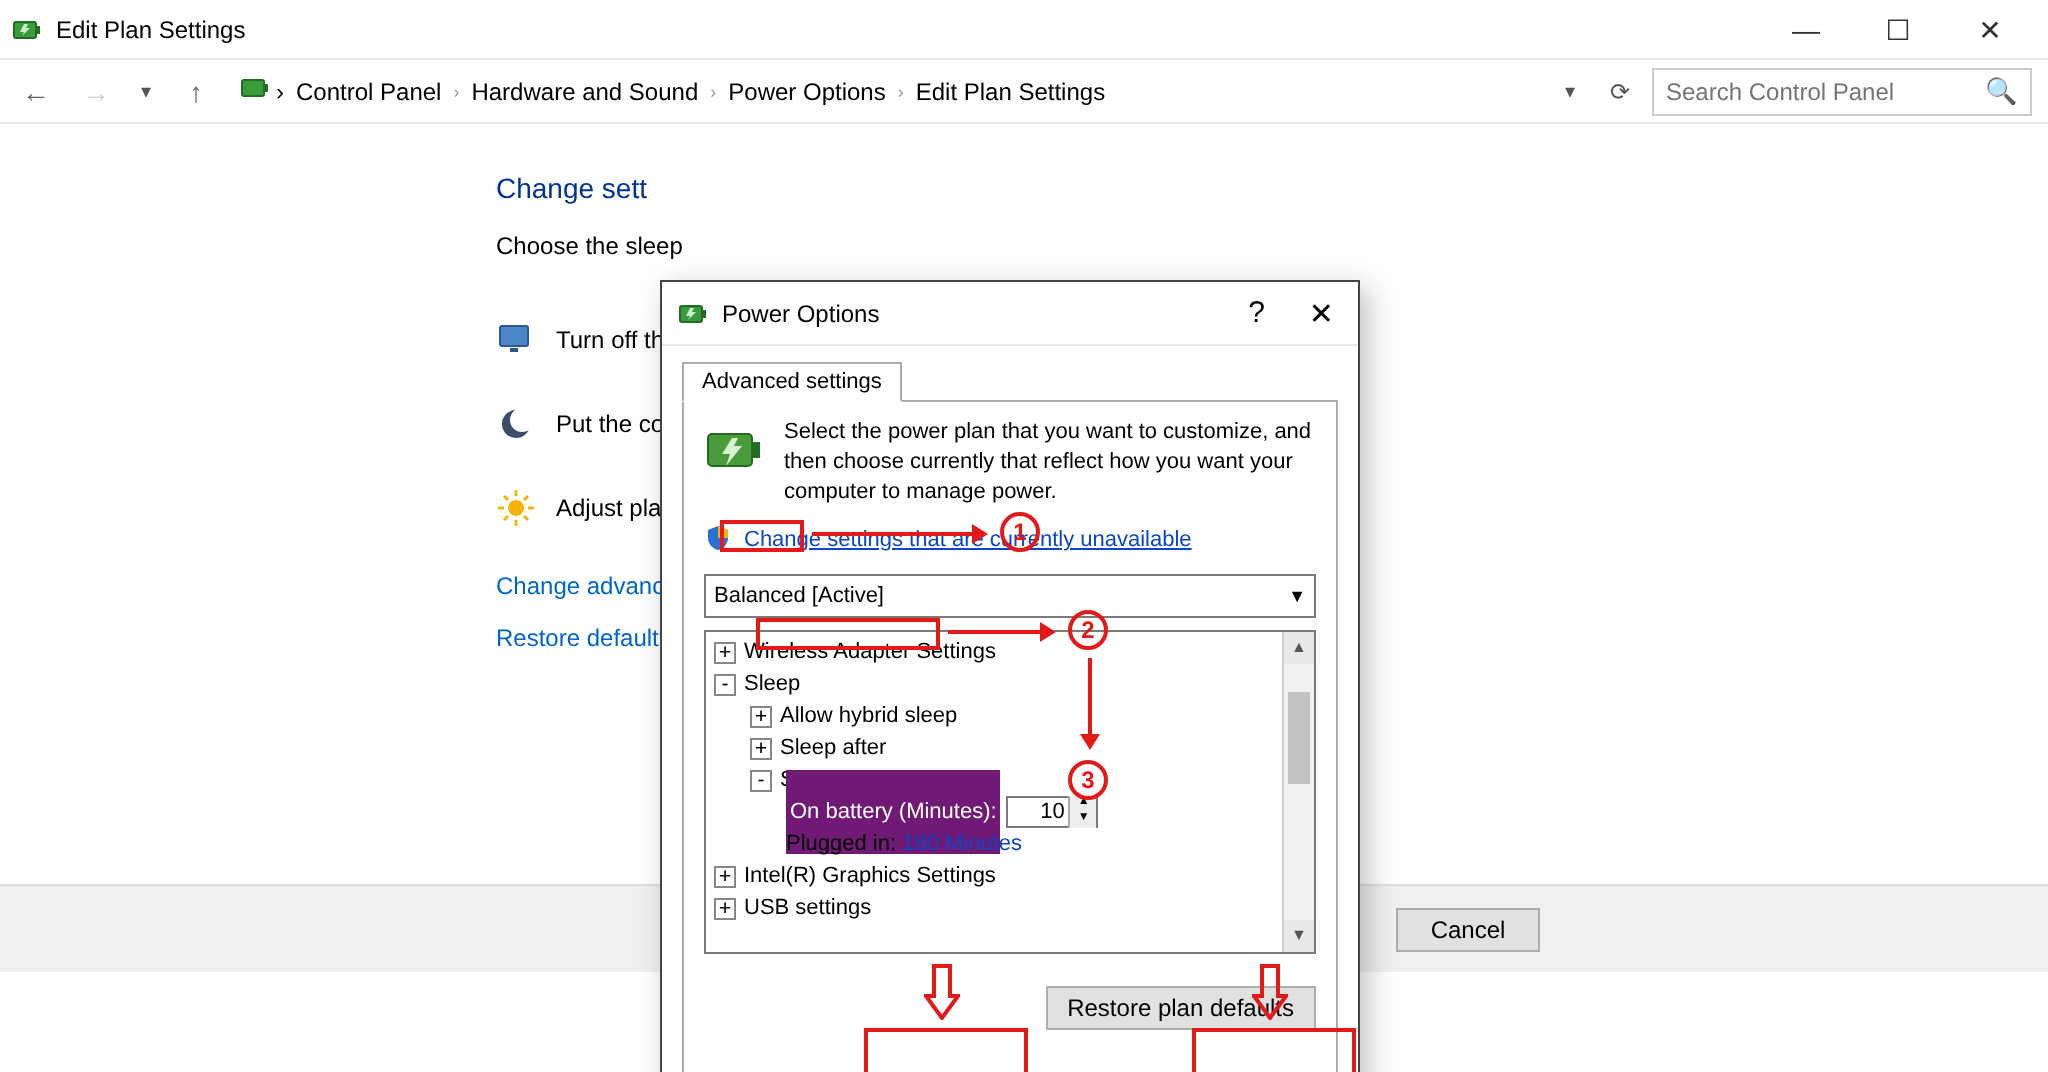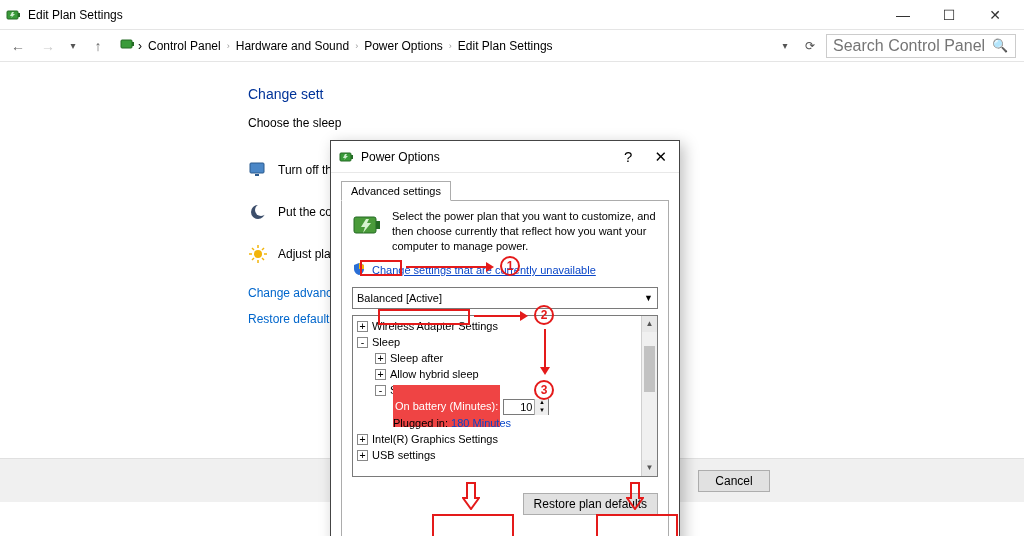--- a/index.html
+++ b/index.html
@@ -15,34 +15,34 @@
     .navbar { height: 32px; display: flex; align-items: center; border-bottom: 1px solid #e5e5e5; padding: 0 4px; gap: 2px; }
     .nav-btn { width: 28px; height: 24px; display: flex; align-items: center; justify-content: center; color: #666; font-size: 14px; }
     .nav-btn.dis { color: #ccc; }
     .breadcrumb { display: flex; align-items: center; gap: 6px; margin-left: 4px; flex: 1; }
     .breadcrumb .sep { color: #999; font-size: 9px; }
     .breadcrumb .bc { color: #000; }
     .nav-right { display: flex; align-items: center; gap: 4px; }
     .refresh { width: 24px; height: 24px; display:flex; align-items:center; justify-content:center; color:#555; }
     .chev { width: 18px; height:24px; display:flex; align-items:center; justify-content:center; color:#555; font-size:10px;}
     .search { width: 190px; height: 24px; border: 1px solid #ccc; padding: 0 6px; display:flex; align-items:center; color:#777; margin-right:4px;}
-    .search input { border:none; outline:none; width:100%; font-size:16px; color:#555; background:transparent;}
+    .search input { border:none; outline:none; width:100%; font-size:12px; color:#555; background:transparent;}
     .search .sicon { color:#777; font-size:13px;}
 
     .main-area { position:relative; height: calc(100% - 62px); }
 
     .bg-page { position:absolute; left:0; top:0; width:100%; height:100%; }
     .bg-inner { margin-left: 248px; padding-top: 24px; }
     .bg-title { color:#003399; font-size:14px; margin-bottom:14px; }
     .bg-sub { color:#000; margin-bottom:30px; }
     .row-link { display:flex; align-items:center; gap:10px; margin-bottom:22px; }
     .row-link .ri { width:20px; height:20px; border-radius:2px; display:inline-flex; align-items:center; justify-content:center; }
     .link-a { color:#0066cc; text-decoration:none; display:block; margin-bottom:12px; }
 
-    .btn-row { position:absolute; left:0; right:0; top: 396px; height: 44px; background:#f0f0f0; border-top:1px solid #e0e0e0; display:flex; align-items:center; justify-content:flex-end; padding-right:254px; gap:10px;}
+    .btn-row { position:absolute; left:0; right:0; top: 380px; height: 44px; background:#f0f0f0; border-top:1px solid #e0e0e0; display:flex; align-items:center; justify-content:flex-end; padding-right:254px; gap:10px;}
     .std-btn { min-width:72px; height:22px; border:1px solid #adadad; background:#e1e1e1; font-size:12px; display:flex; align-items:center; justify-content:center; padding:0 10px;}
 
     
     .dialog { position:absolute; left:330px; top:78px; width:350px; background:#fff; border:1px solid #444; box-shadow: 4px 4px 14px rgba(0,0,0,0.25); }
     .dlg-title { height:32px; display:flex; align-items:center; padding:0 8px; border-bottom:1px solid #e8e8e8;}
     .dlg-title .dt-icon { width:16px; height:16px; margin-right:6px; display:inline-flex; align-items:center; justify-content:center;}
     .dlg-title .dt-txt { font-size:12px; }
     .dlg-title .dt-right { margin-left:auto; display:flex; gap:14px; font-size:15px; font-family: Arial,sans-serif;}
     .dlg-title .dt-right span { padding:0 4px; }
 
@@ -60,21 +60,21 @@
 
     .plan-select { width:100%; height:22px; border:1px solid #7a7a7a; margin-top:8px; display:flex; align-items:center; padding:0 4px; font-size:11px; justify-content:space-between; }
 
     .tree-wrap { border:1px solid #7a7a7a; margin-top:6px; height:162px; display:flex; }
     .tree { flex:1; overflow:hidden; padding:2px 4px; font-size:11px; }
     .tree ul { list-style:none; }
     .tree li { white-space:nowrap; line-height:16px; }
     .pm { display:inline-flex; width:11px; height:11px; border:1px solid #888; align-items:center; justify-content:center; font-size:10px; line-height:9px; margin-right:4px; background:#fff; font-family: monospace;}
     .ind1 { padding-left:18px; }
     .ind2 { padding-left:36px; }
-    .sel { background:#ef4444; color:#fff; padding:15px 2px; }
+    .sel { background:#701a75; color:#fff; padding:15px 2px; }
     .bluetxt { color:#0a46c8; }
     .spin { border:1px solid #7a7a7a; display:inline-flex; align-items:center; height:16px; vertical-align:middle;}
     .spin input { width:30px; border:none; font-size:11px; text-align:right; padding:0 2px; outline:none;}
     .spin .arr { width:14px; display:flex; flex-direction:column; border-left:1px solid #aaa;}
     .spin .arr span { height:8px; font-size:6px; line-height:6px; text-align:center; background:#eee;}
     .vscroll { width:16px; background:#f0f0f0; border-left:1px solid #cfcfcf; position:relative;}
     .vscroll .tbtn { height:16px; background:#e8e8e8; text-align:center; font-size:8px; line-height:16px; color:#555;}
     .vscroll .thumb { position:absolute; left:2px; right:2px; top:30px; height:46px; background:#c2c2c2;}
 
     .restore-row { display:flex; justify-content:flex-end; margin-top:16px;}
@@ -236,22 +236,22 @@
         <div class="plan-select">
           <span>Balanced [Active]</span>
           <span style="font-size:9px;">▼</span>
         </div>
 
         <div class="tree-wrap">
           <div class="tree">
             <ul>
               <li><span class="pm">+</span><span>Wireless Adapter Settings</span></li>
               <li><span class="pm">-</span><span>Sleep</span></li>
+              <li class="ind1"><span class="pm">+</span><span>Allow hybrid sleep</span></li>
               <li class="ind1"><span class="pm">+</span><span>Sleep after</span></li>
-              <li class="ind1"><span class="pm">+</span><span>Allow hybrid sleep</span></li>
               <li class="ind1"><span class="pm">-</span><span>Settings after</span></li>
               <li class="ind2">
                 <span class="sel">On battery (Minutes):</span>
                 <span class="spin">
                   <input value="10" style="">
                   <span class="arr">
                       <span>▲</span>
                       <span>▼</span>
                     </span>
                 </span>

